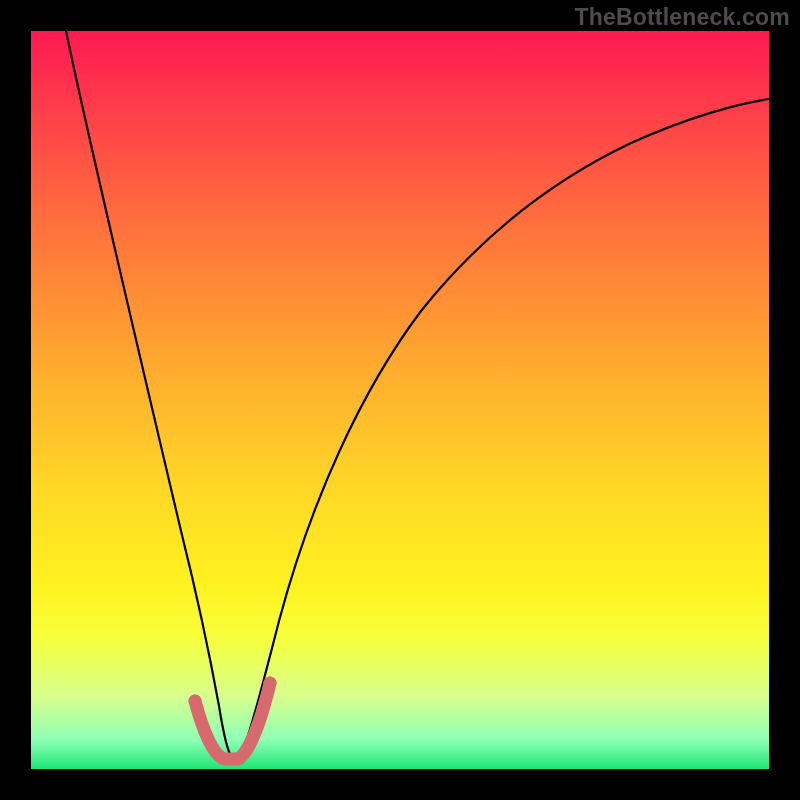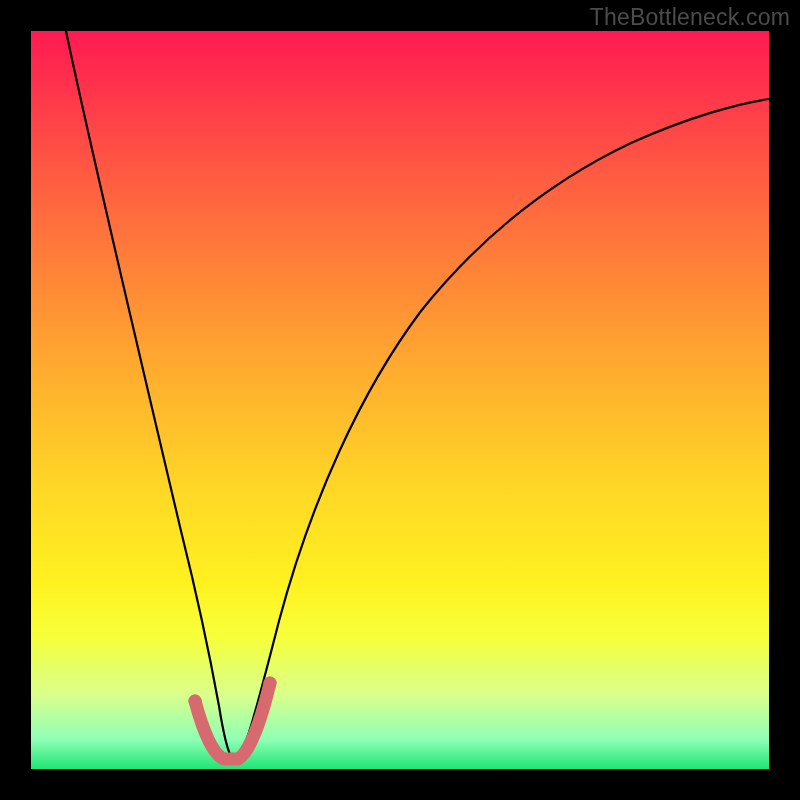--- a/index.html
+++ b/index.html
@@ -48,21 +48,21 @@
     width: 738px;
     height: 738px;
     overflow: visible;
   }
   .watermark {
     position: absolute;
     top: 4px;
     right: 10px;
     color: #4c4c4c;
     font-size: 23px;
-    font-weight: 400;
+    font-weight: 700;
     letter-spacing: 0.2px;
     user-select: none;
   }
 </style>
 </head>
 <body>
 
 <div class="frame">
   <div class="watermark">TheBottleneck.com</div>
 

